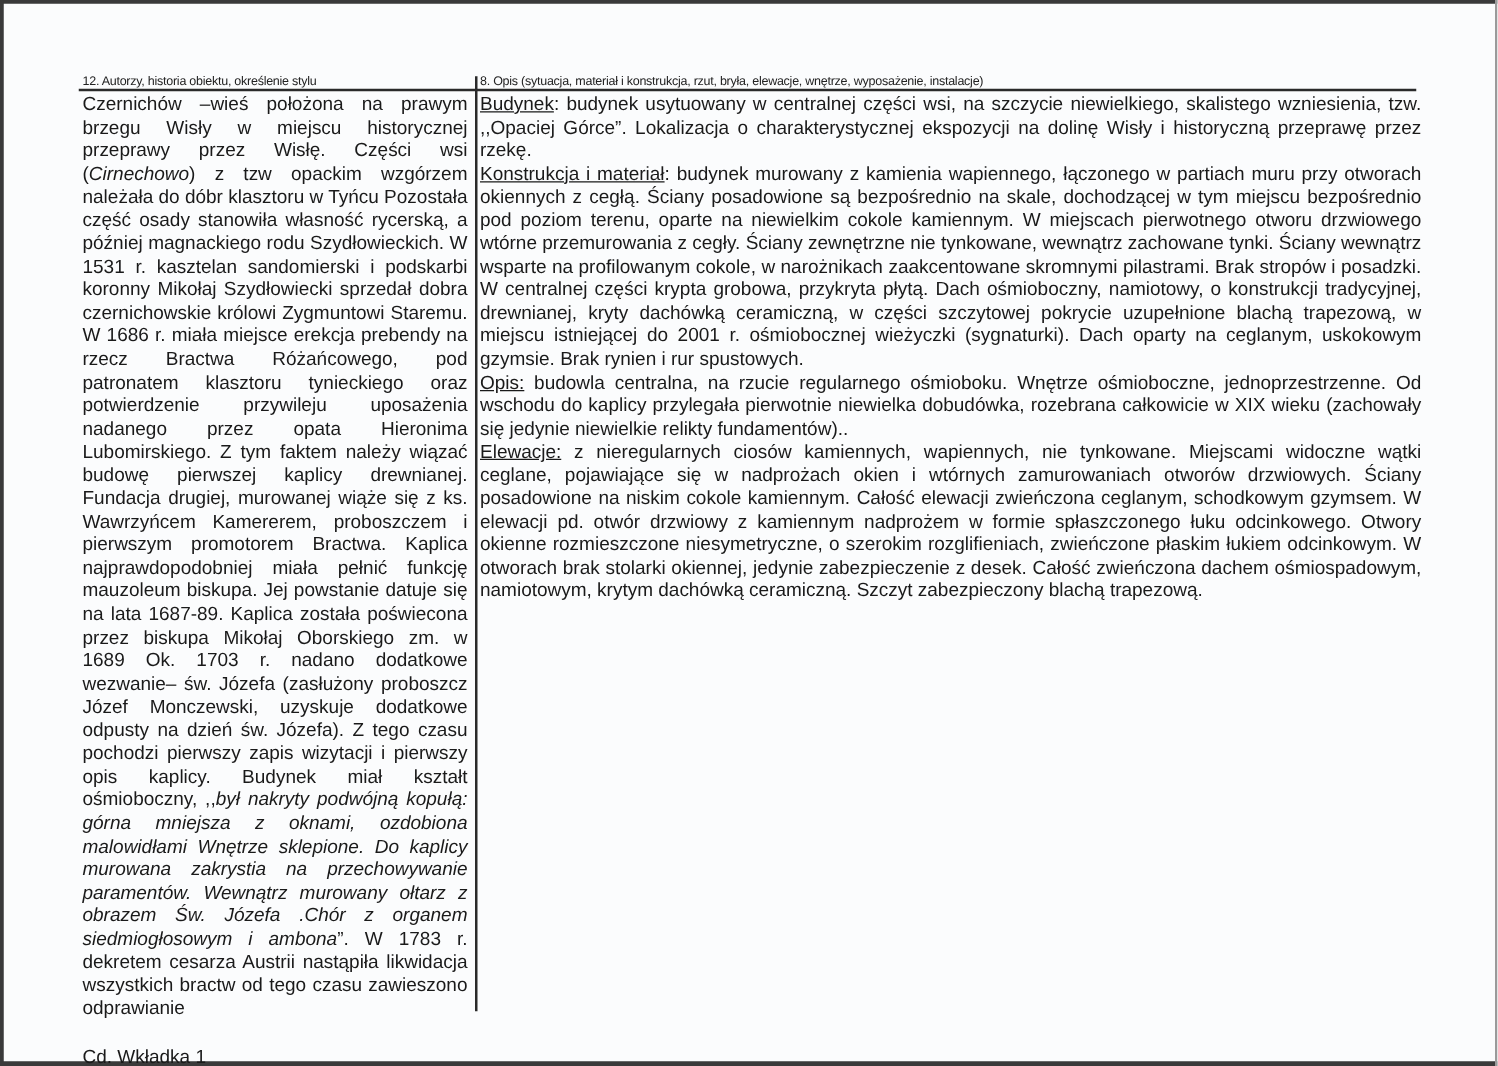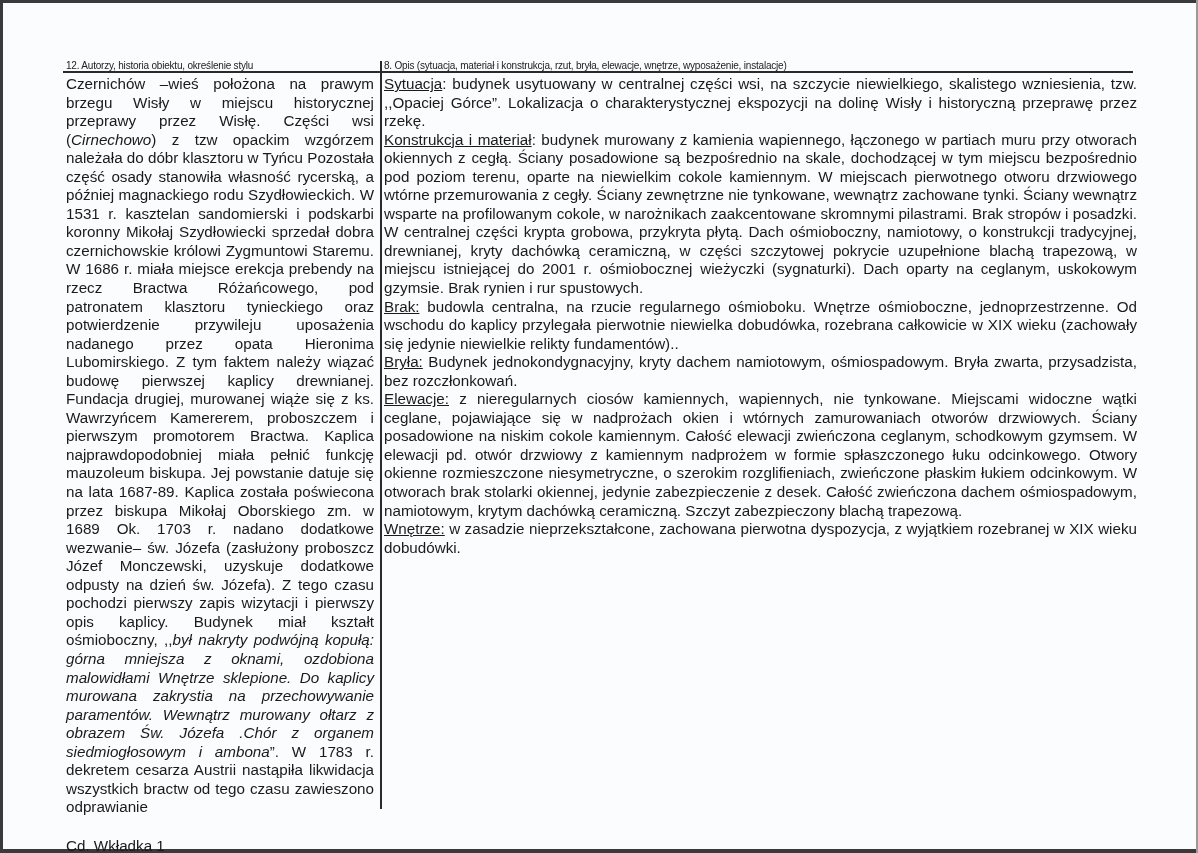--- a/index.html
+++ b/index.html
@@ -53,19 +53,17 @@
 
 <div class="header-rule"></div>
 <div class="col-divider"></div>
 
 <div class="left-col">
   <p><span>Czernichów –wieś położona na prawym brzegu Wisły w miejscu historycznej przeprawy przez Wisłę. Części wsi (</span><i>Cirnechowo</i><span>) z tzw opackim wzgórzem należała do dóbr klasztoru w Tyńcu Pozostała część osady stanowiła własność rycerską, a później  magnackiego rodu Szydłowieckich. W  1531 r. kasztelan sandomierski i podskarbi koronny Mikołaj Szydłowiecki sprzedał dobra czernichowskie królowi Zygmuntowi Staremu. W 1686 r. miała miejsce erekcja prebendy na rzecz Bractwa Różańcowego, pod patronatem klasztoru tynieckiego oraz potwierdzenie przywileju uposażenia nadanego przez opata Hieronima Lubomirskiego. Z tym faktem należy wiązać budowę pierwszej kaplicy drewnianej. Fundacja drugiej, murowanej wiąże się z  ks. Wawrzyńcem Kamererem, proboszczem i pierwszym promotorem Bractwa. Kaplica najprawdopodobniej miała pełnić funkcję mauzoleum biskupa. Jej powstanie datuje się na lata 1687-89. Kaplica została poświecona przez biskupa Mikołaj Oborskiego zm. w 1689 Ok. 1703 r. nadano dodatkowe wezwanie– św. Józefa (zasłużony proboszcz Józef Monczewski, uzyskuje dodatkowe odpusty na dzień św. Józefa). Z tego czasu pochodzi pierwszy zapis wizytacji i pierwszy opis kaplicy. Budynek miał kształt ośmioboczny, ,,</span><i>był nakryty podwójną kopułą: górna mniejsza z oknami, ozdobiona malowidłami Wnętrze sklepione. Do kaplicy murowana zakrystia na przechowywanie paramentów. Wewnątrz murowany ołtarz z obrazem Św. Józefa .Chór z organem siedmiogłosowym i ambona</i><span>”. W 1783 r. dekretem cesarza Austrii nastąpiła likwidacja wszystkich bractw od tego czasu zawieszono odprawianie</span></p>
   <p class="footer-note">Cd. Wkładka 1</p>
 </div>
 
 <div class="right-col">
-  <p><span class="u">Sytuacja</span><span>: </span><span>budynek usytuowany w centralnej części wsi, na szczycie niewielkiego, skalistego wzniesienia, tzw. ,,Opaciej Górce”. Lokalizacja o charakterystycznej ekspozycji na dolinę Wisły i historyczną przeprawę przez rzekę.</span></p>
+  <p><span class="u">Budynek</span><span>: </span><span>budynek usytuowany w centralnej części wsi, na szczycie niewielkiego, skalistego wzniesienia, tzw. ,,Opaciej Górce”. Lokalizacja o charakterystycznej ekspozycji na dolinę Wisły i historyczną przeprawę przez rzekę.</span></p>
   <p><span class="u">Konstrukcja i materiał</span><span>: </span><span>budynek murowany z kamienia wapiennego, łączonego  w partiach muru przy otworach okiennych z cegłą. Ściany posadowione są bezpośrednio na skale, dochodzącej w tym miejscu bezpośrednio pod poziom terenu, oparte na niewielkim cokole kamiennym. W miejscach pierwotnego otworu drzwiowego wtórne przemurowania z cegły. Ściany zewnętrzne nie tynkowane, wewnątrz zachowane tynki. Ściany wewnątrz wsparte na profilowanym cokole, w narożnikach zaakcentowane skromnymi pilastrami. Brak stropów i posadzki. W centralnej części krypta grobowa, przykryta płytą. Dach ośmioboczny, namiotowy, o konstrukcji tradycyjnej, drewnianej, kryty dachówką ceramiczną, w części szczytowej pokrycie uzupełnione blachą trapezową, w miejscu istniejącej do 2001 r. ośmiobocznej wieżyczki (sygnaturki).  Dach oparty na ceglanym, uskokowym gzymsie. Brak rynien i rur spustowych.</span></p>
-  <p><span class="u">Brak:</span><span> </span><span>budowla centralna, na rzucie regularnego ośmioboku. Wnętrze ośmioboczne, jednoprzestrzenne. Od wschodu do kaplicy przylegała pierwotnie niewielka dobudówka, rozebrana całkowicie w XIX wieku (zachowały się jedynie niewielkie relikty fundamentów)..</span></p>
-  <p><span class="u">Bryła:</span><span> </span><span>Budynek jednokondygnacyjny, kryty dachem namiotowym, ośmiospadowym. Bryła zwarta, przysadzista, bez rozczłonkowań.</span></p>
+  <p><span class="u">Opis:</span><span> </span><span>budowla centralna, na rzucie regularnego ośmioboku. Wnętrze ośmioboczne, jednoprzestrzenne. Od wschodu do kaplicy przylegała pierwotnie niewielka dobudówka, rozebrana całkowicie w XIX wieku (zachowały się jedynie niewielkie relikty fundamentów)..</span></p>
   <p><span class="u">Elewacje:</span><span> </span><span>z nieregularnych ciosów kamiennych, wapiennych, nie tynkowane. Miejscami widoczne wątki ceglane, pojawiające się w nadprożach okien i wtórnych zamurowaniach otworów drzwiowych. Ściany posadowione na niskim cokole kamiennym. Całość elewacji zwieńczona ceglanym, schodkowym gzymsem. W elewacji pd. otwór drzwiowy z kamiennym nadprożem w formie spłaszczonego łuku odcinkowego. Otwory okienne rozmieszczone niesymetryczne, o szerokim rozglifieniach, zwieńczone płaskim łukiem odcinkowym. W otworach brak stolarki okiennej, jedynie zabezpieczenie z desek. Całość zwieńczona dachem ośmiospadowym, namiotowym, krytym dachówką ceramiczną. Szczyt zabezpieczony blachą trapezową.</span></p>
-  <p><span class="u">Wnętrze:</span><span> </span><span>w zasadzie nieprzekształcone, zachowana pierwotna dyspozycja, z wyjątkiem rozebranej w XIX wieku dobudówki.</span></p>
 </div>
 
 </body></html>

